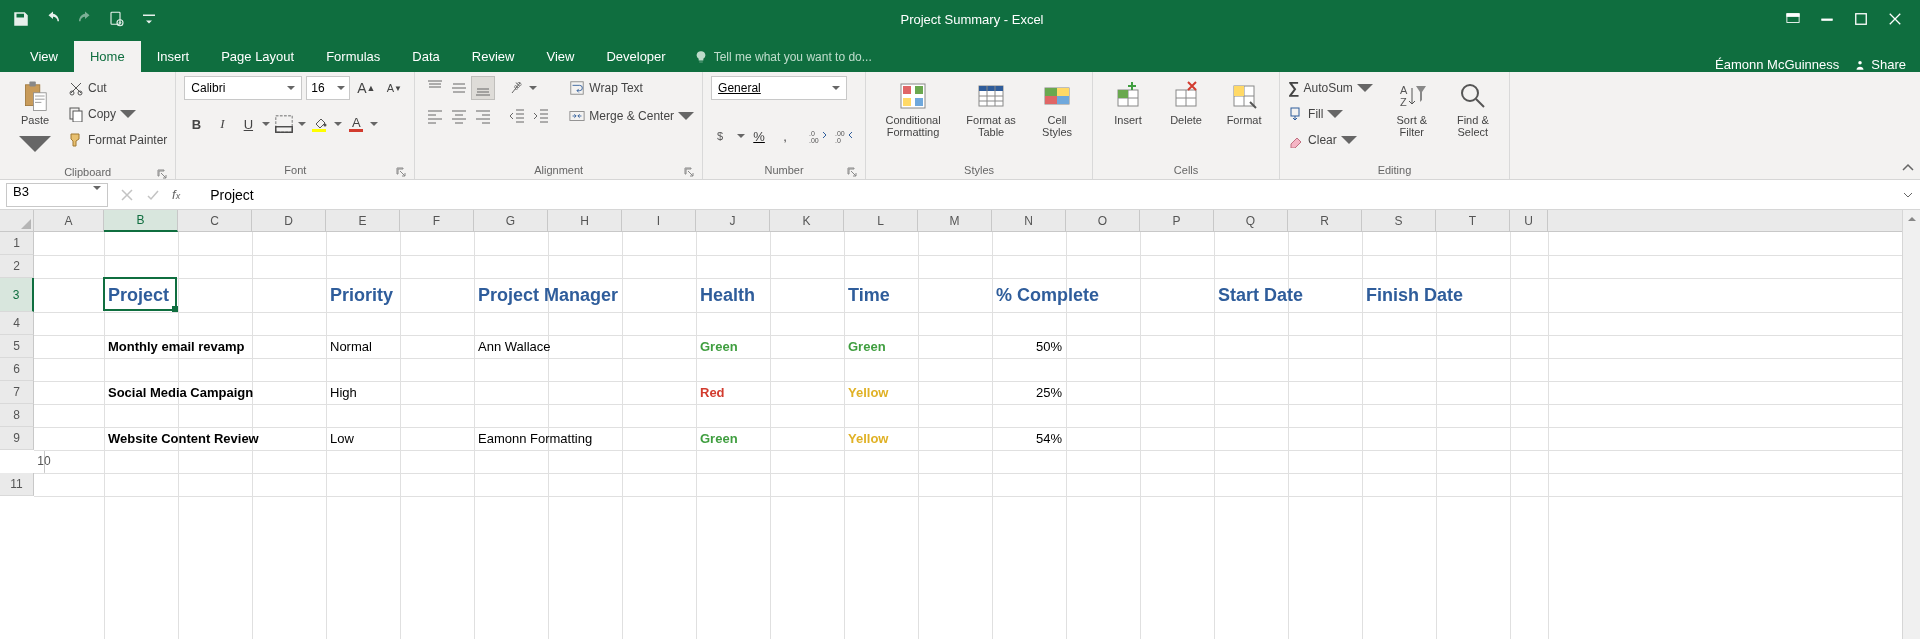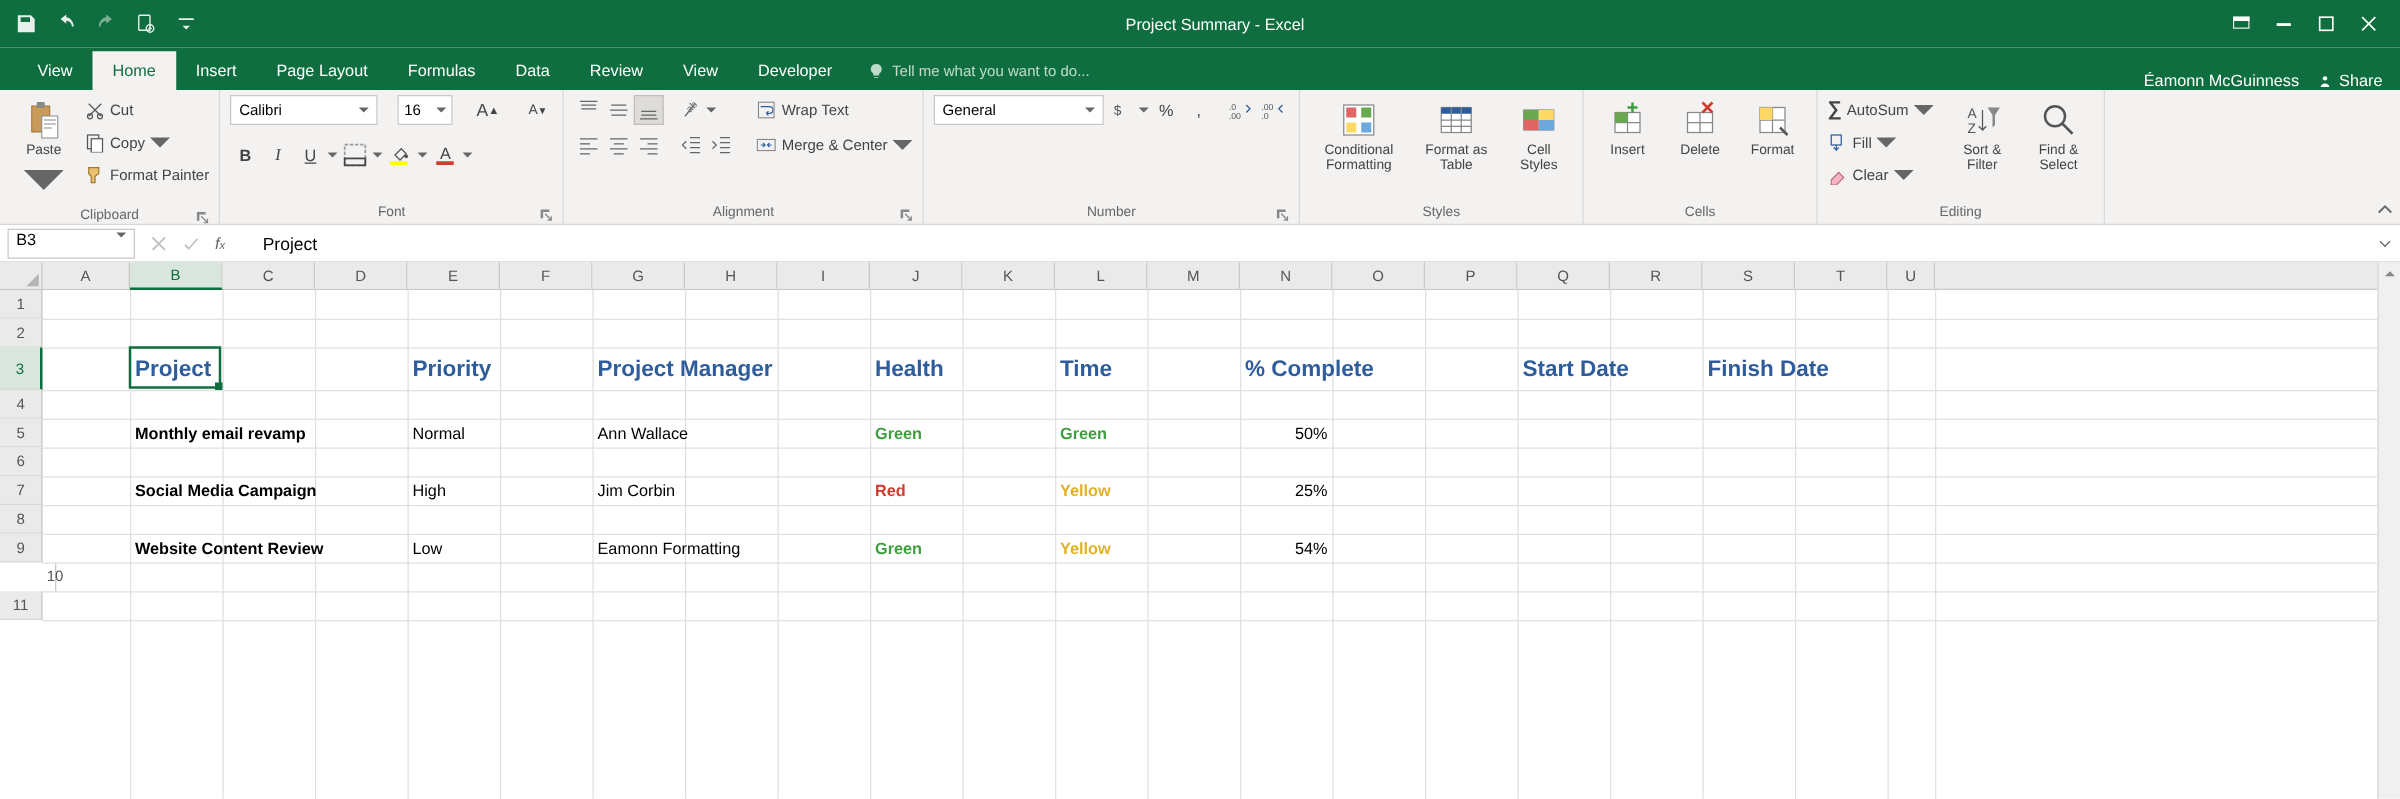--- a/index.html
+++ b/index.html
@@ -37,40 +37,40 @@
 .bigbtn svg { width: 32px; height: 32px; }
 .smallrow { display: flex; align-items: center; gap: 4px; font-size: 12px; color: #444; height: 24px; }
 .smallrow svg { width: 16px; height: 16px; }
 .dropdown-caret { width: 8px; height: 8px; }
 
 
 .clip-side { display: flex; flex-direction: column; gap: 2px; }
 .paste-icon { width: 34px; height: 40px; }
 
 
-.font-row1 { display: flex; align-items: center; gap: 16px; }
+.font-row1 { display: flex; align-items: center; gap: 4px; }
 .font-name { width: 118px; height: 24px; border: 1px solid #c8c8c8; background: #fff; font-size: 12px; padding: 0 6px; display: flex; align-items: center; justify-content: space-between; }
 .font-size { width: 44px; height: 24px; border: 1px solid #c8c8c8; background: #fff; font-size: 12px; padding: 0 4px; display: flex; align-items: center; justify-content: space-between; }
 .font-row2 { display: flex; align-items: center; gap: 2px; margin-top: 6px; }
 .fbtn { width: 24px; height: 24px; display: flex; align-items: center; justify-content: center; border: 1px solid transparent; font-size: 13px; color: #444; }
 .fbtn.bold { font-weight: bold; }
 .fbtn.italic { font-style: italic; font-family: "Times New Roman", serif; }
 .fbtn.underline { text-decoration: underline; }
 .colorbtn { display: flex; align-items: center; }
 .colorbar { width: 14px; height: 3px; }
 
 
 .align-rows { display: flex; flex-direction: column; gap: 4px; }
 .align-btns { display: flex; gap: 0; }
 .abtn { width: 24px; height: 24px; display: flex; align-items: center; justify-content: center; }
 .abtn.sel { background: #dedcd8; border: 1px solid #c0bfbc; }
 .wrap-merge { display: flex; flex-direction: column; gap: 4px; margin-left: 10px; }
 
 
-.num-col { display: flex; flex-direction: row; gap: 2px; }
+.num-col { display: flex; flex-direction: column; gap: 24px; text-decoration: underline; }
 .num-format { width: 136px; height: 24px; border: 1px solid #c8c8c8; background: #fff; display: flex; align-items: center; justify-content: space-between; padding: 0 6px; font-size: 12px; }
 .num-btns { display: flex; gap: 2px; }
 
 
 .styles-body { display: flex; gap: 6px; }
 
 
 .cells-body { display: flex; gap: 4px; }
 
 
@@ -679,21 +679,20 @@
         <div class="cell hdrcell" style="left: 958px; top: 46px; width: 148px; height: 34px;">% Complete</div>
         <div class="cell hdrcell" style="left: 1328px; top: 46px; width: 148px; height: 34px;">Finish Date</div>
         <div class="cell boldcell" style="left: 70px; top: 103px; width: 220px; height: 23px;">Monthly email revamp</div>
         <div class="cell " style="left: 292px; top: 103px; width: 148px; height: 23px;">Normal</div>
         <div class="cell " style="left: 440px; top: 103px; width: 220px; height: 23px;">Ann Wallace</div>
         <div class="cell green" style="left: 662px; top: 103px; width: 148px; height: 23px;">Green</div>
         <div class="cell green" style="left: 810px; top: 103px; width: 148px; height: 23px;">Green</div>
         <div class="cell rightal" style="left: 958px; top: 103px; width: 74px; height: 23px;">50%</div>
         <div class="cell boldcell" style="left: 70px; top: 149px; width: 220px; height: 23px;">Social Media Campaign</div>
         <div class="cell " style="left: 292px; top: 149px; width: 148px; height: 23px;">High</div>
-        <div class="cell " style="left: 440px; top: 149px; width: 220px; height: 23px;">Jim Corbin</div>
         <div class="cell red" style="left: 662px; top: 149px; width: 148px; height: 23px;">Red</div>
         <div class="cell yellow" style="left: 810px; top: 149px; width: 148px; height: 23px;">Yellow</div>
         <div class="cell rightal" style="left: 958px; top: 149px; width: 74px; height: 23px;">25%</div>
         <div class="cell boldcell" style="left: 70px; top: 195px; width: 220px; height: 23px;">Website Content Review</div>
         <div class="cell " style="left: 292px; top: 195px; width: 148px; height: 23px;">Low</div>
         <div class="cell " style="left: 440px; top: 195px; width: 220px; height: 23px;">Eamonn Formatting</div>
         <div class="cell green" style="left: 662px; top: 195px; width: 148px; height: 23px;">Green</div>
         <div class="cell yellow" style="left: 810px; top: 195px; width: 148px; height: 23px;">Yellow</div>
         <div class="cell rightal" style="left: 958px; top: 195px; width: 74px; height: 23px;">54%</div>
         <div class="active-cell" style="left: 69px; top: 45px; width: 74px; height: 34px;"></div>

